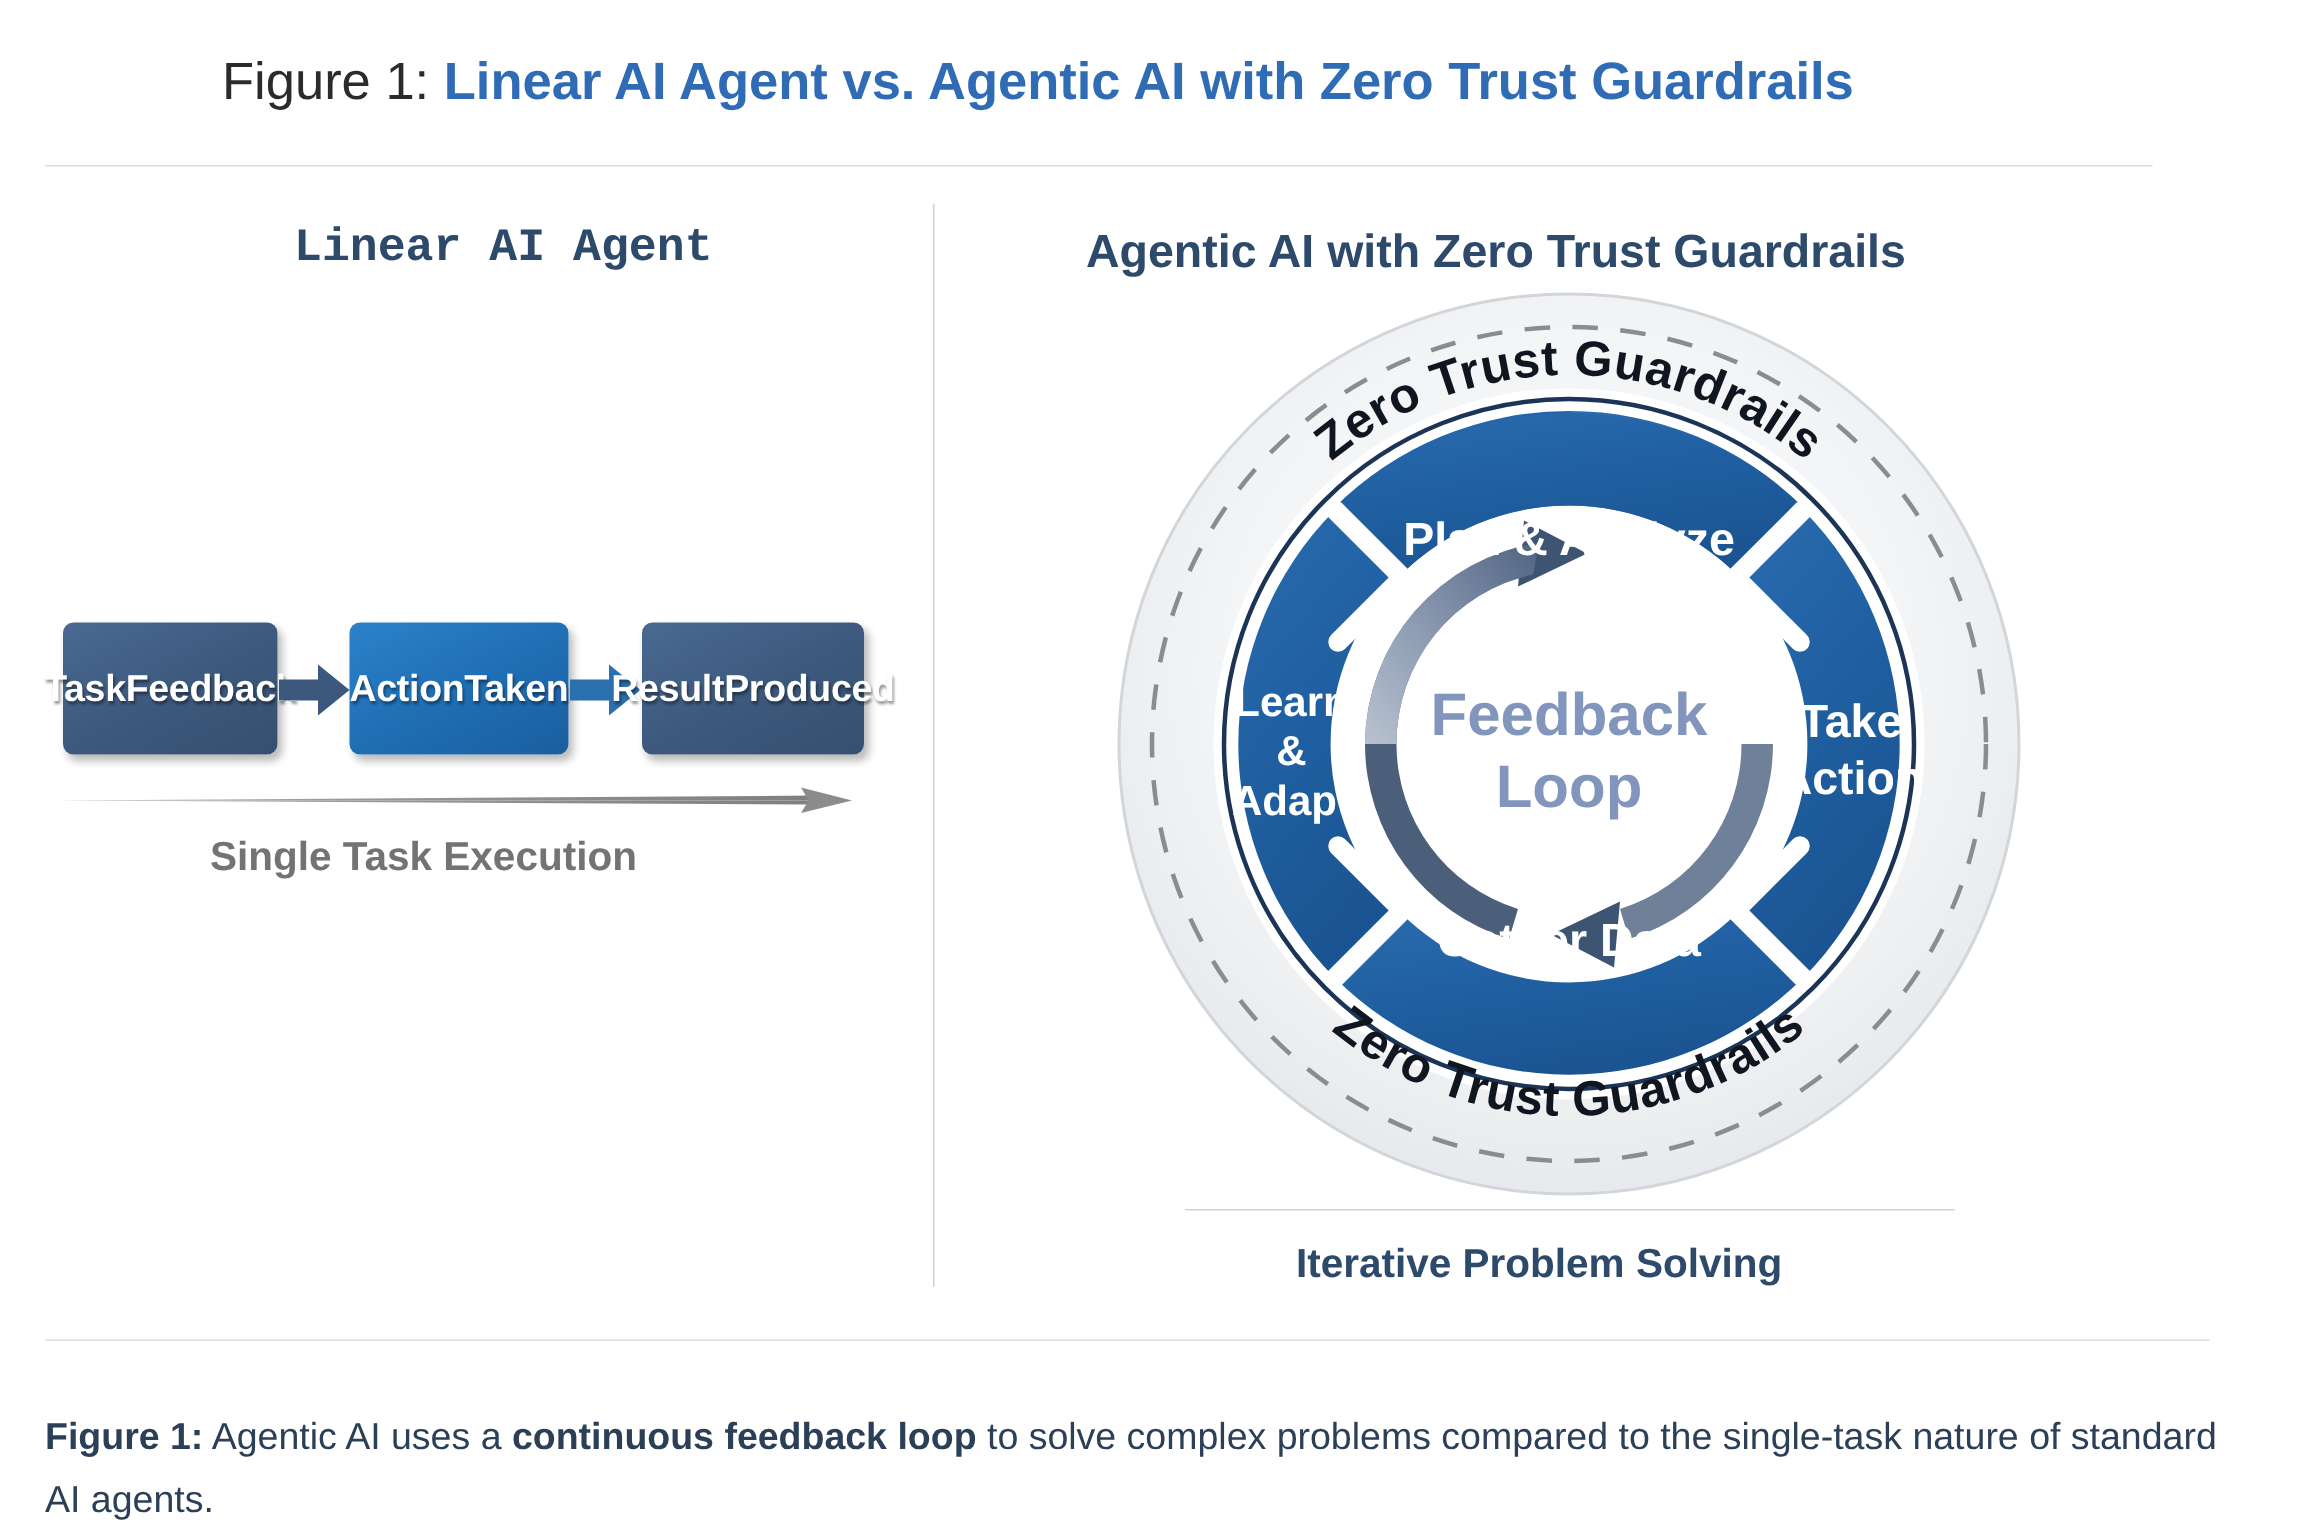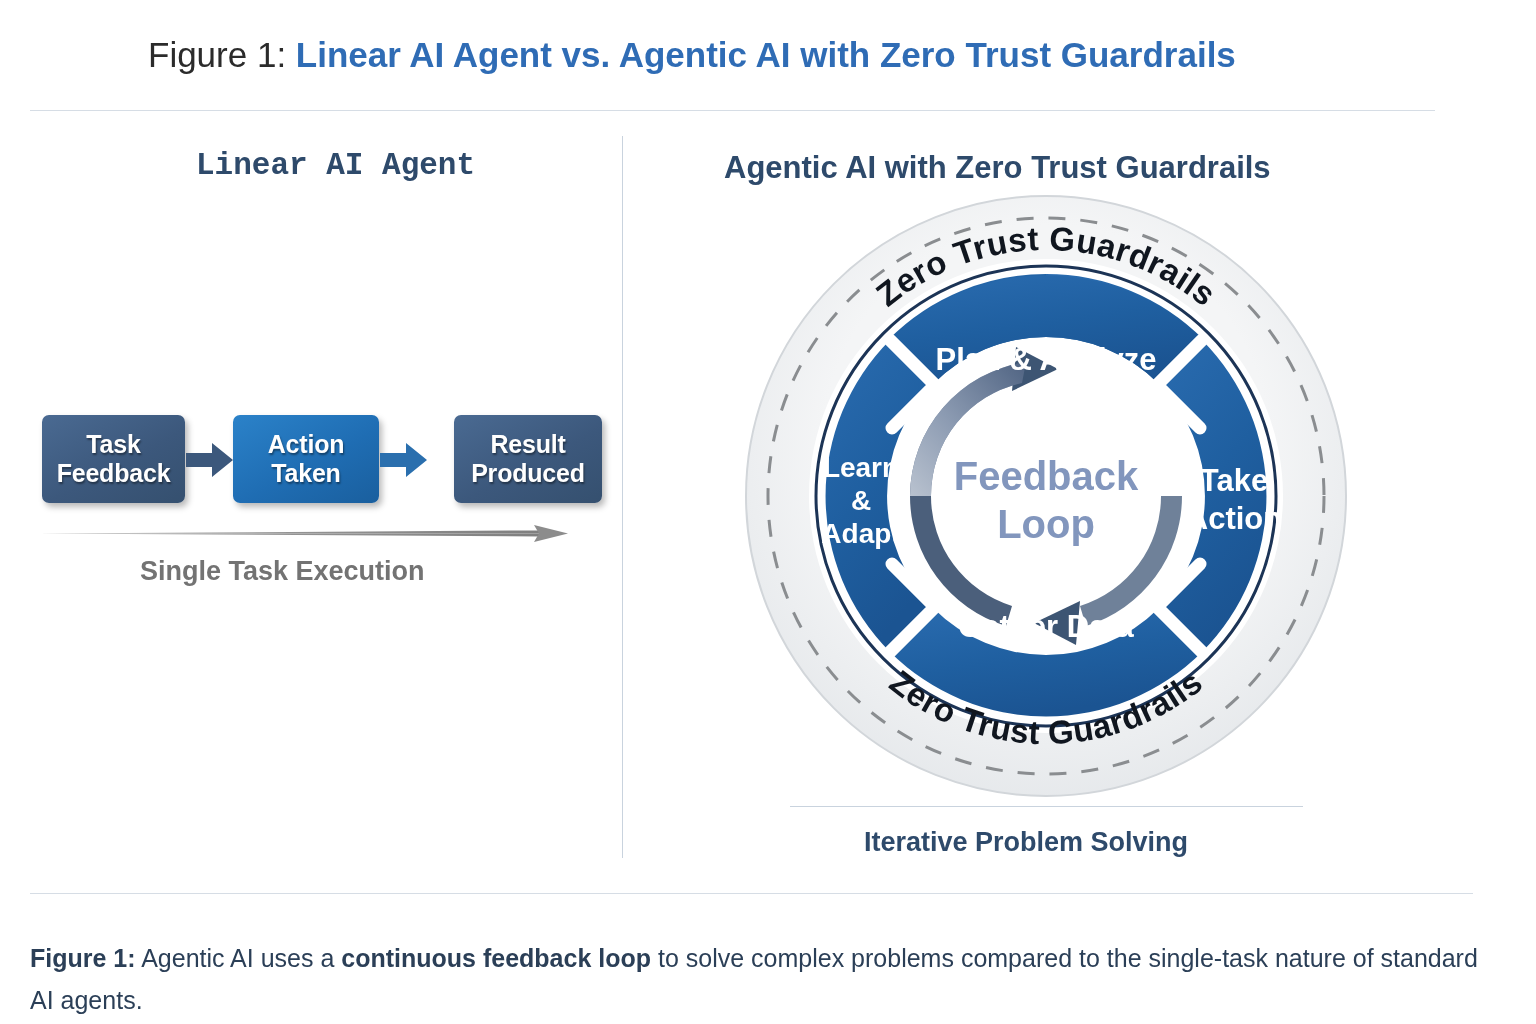--- a/index.html
+++ b/index.html
@@ -76,41 +76,40 @@
   
   .flow-box {
     position: absolute;
     border-radius: 7px;
     color: #ffffff;
     font-weight: 700;
     font-size: 25px;
     line-height: 29px;
     text-align: center;
     display: flex;
-    flex-direction: column;
+    flex-direction: row;
     align-items: center;
     justify-content: center;
     text-shadow: 1px 2px 2px rgba(0,0,0,0.42);
     box-shadow: 3px 4px 6px rgba(0,0,0,0.28);
     letter-spacing: -0.2px;
   }
   .flow-box .l1, .flow-box .l2 { display: block; }
 
   #box-task {
     left: 42px; top: 415px; width: 143px; height: 88px;
     background: linear-gradient(152deg, #4a6a92 0%, #3c587c 55%, #35506f 100%);
   }
   #box-action {
     left: 233px; top: 415px; width: 146px; height: 88px;
     background: linear-gradient(152deg, #2b82c9 0%, #1f6db3 55%, #1a5f9e 100%);
   }
   #box-result {
     left: 428px; top: 415px; width: 148px; height: 88px;
     background: linear-gradient(152deg, #4a6a92 0%, #3c587c 55%, #35506f 100%);
-    margin-left: 26px;
   }
 
   .flow-arrow {
     position: absolute;
     top: 441px;
     width: 48px;
     height: 38px;
   }
   #arrow-1 { left: 186px; }
   #arrow-2 { left: 380px; }

